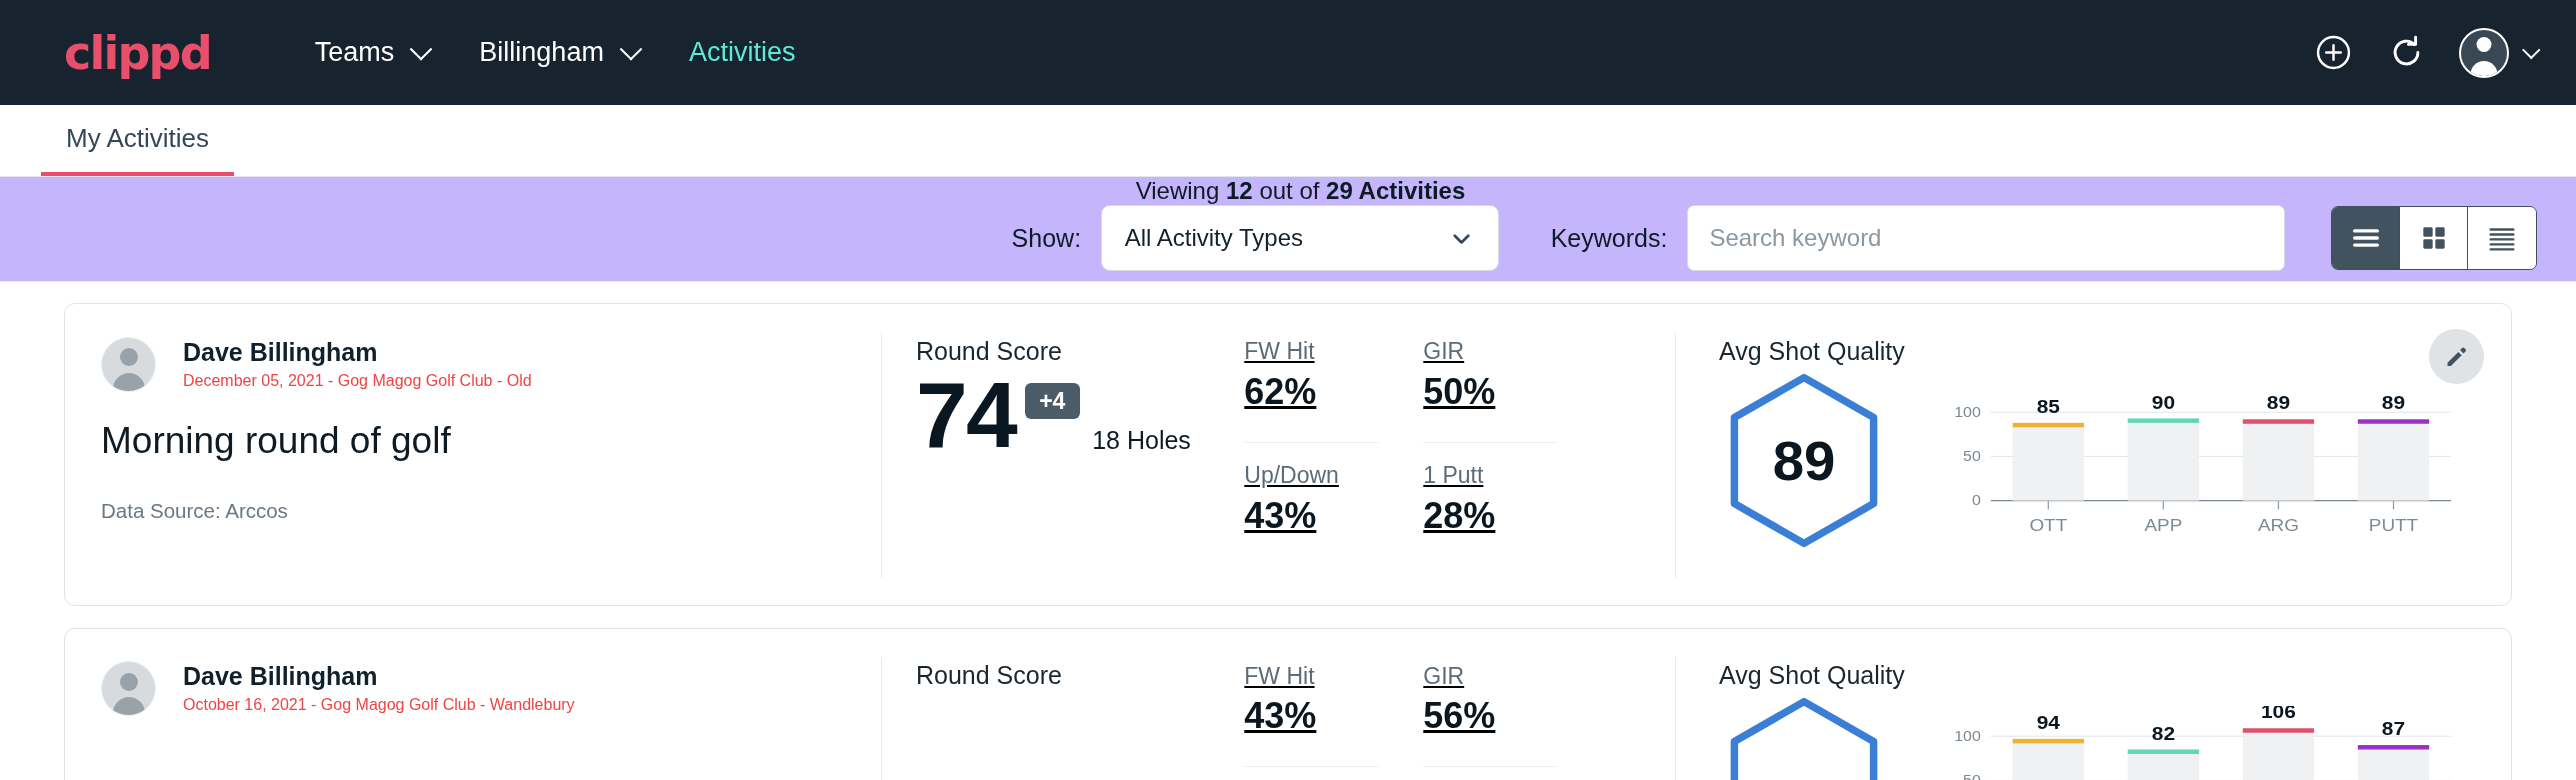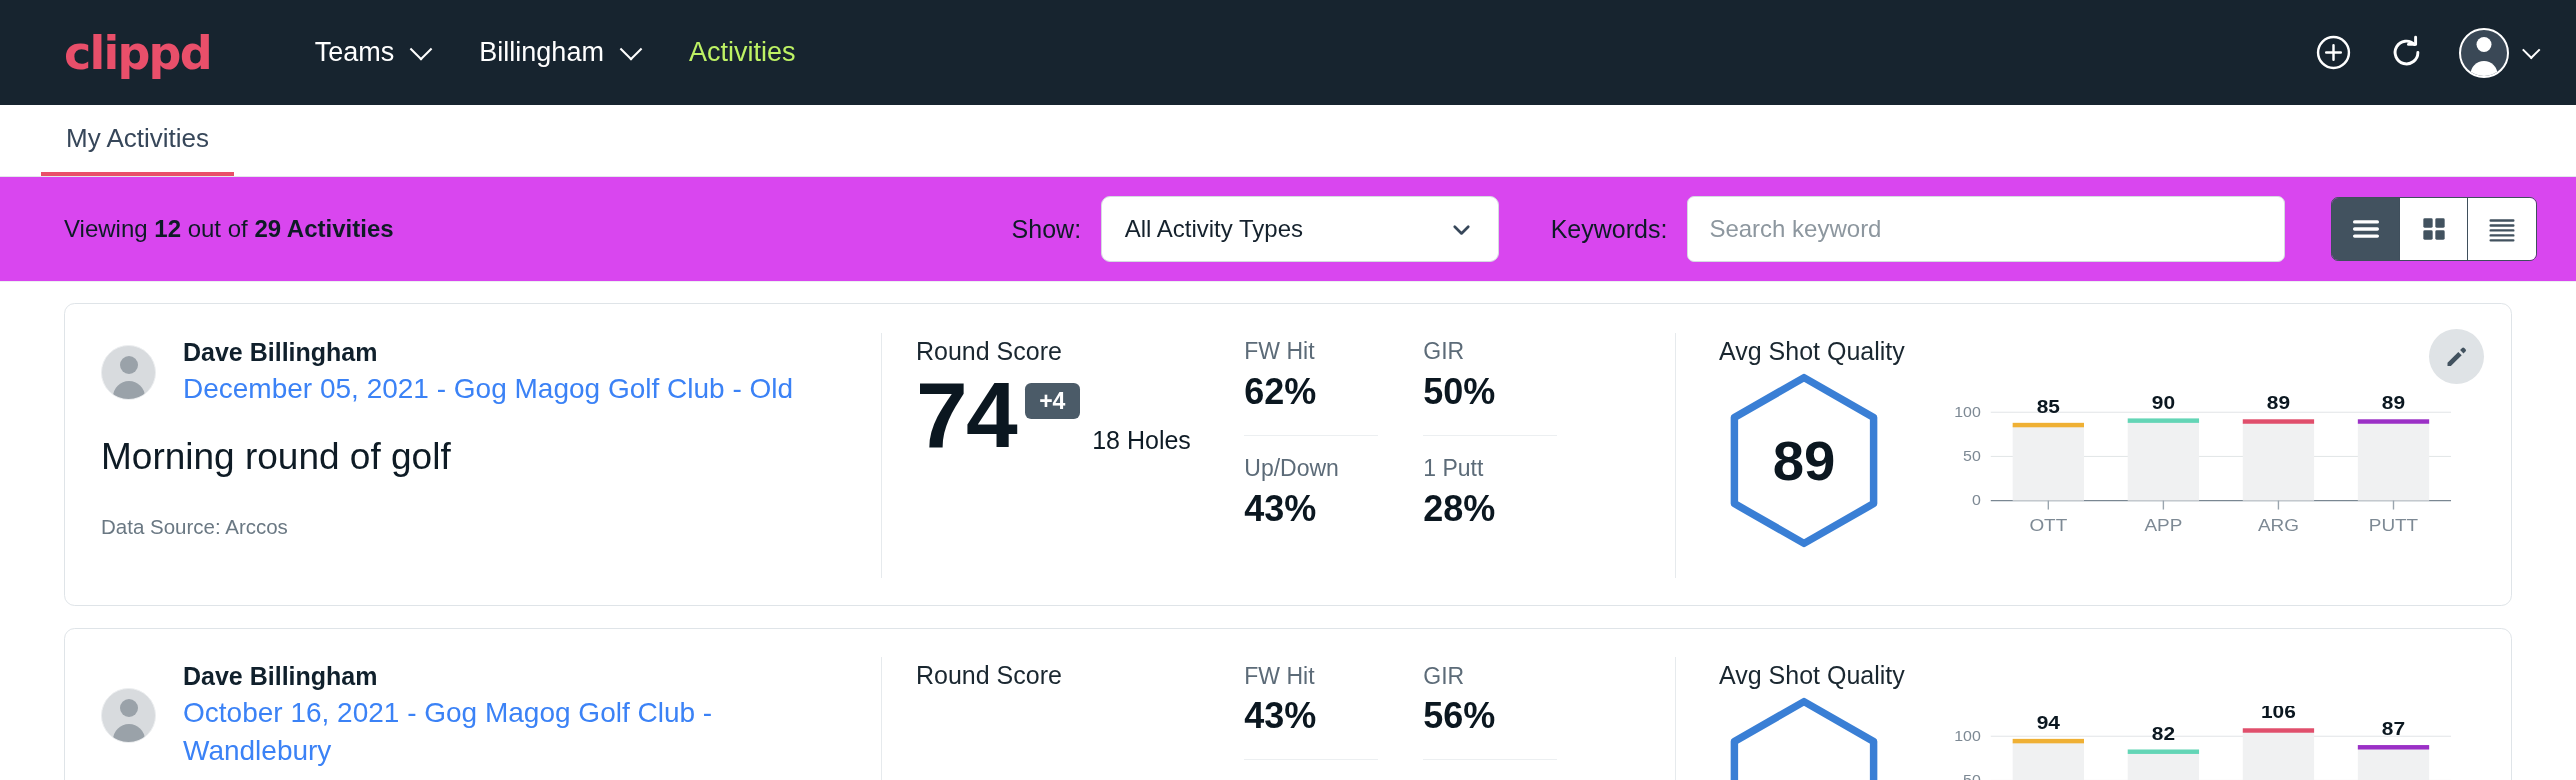--- a/index.html
+++ b/index.html
@@ -28,21 +28,21 @@
   }
   .nav { display: flex; align-items: center; gap: 0; }
   .nav-item {
     display: flex; align-items: center; gap: 19px;
     color: #ffffff;
     font-size: 27px;
     padding: 0 25px;
     cursor: pointer;
     white-space: nowrap;
   }
-  .nav-item.dim { color: #bef264; }
+  .nav-item.dim { color: #5eead4; }
   .chev {
     display: inline-block;
     width: 16px; height: 16px;
     border-right: 2.7px solid currentColor;
     border-bottom: 2.7px solid currentColor;
     transform: rotate(45deg) translate(-2.7px,-2.7px);
   }
   .header-right {
     margin-left: auto;
     display: flex; align-items: center; gap: 32px;
@@ -90,25 +90,26 @@
     color: #37475a;
     padding: 0 25px 18px 25px;
     border-bottom: 4.5px solid #e94f6a;
     cursor: pointer;
     white-space: nowrap;
   }
 
   
   .filterbar {
     height: 105px;
-    background: #d946ef;
+    background: #c4b5fd;
     display: flex;
     align-items: center;
     padding: 0 39px 0 64px;
     border-bottom: 0.9px solid #eceff1;
+    flex-direction: column;
   }
   .viewing {
     font-size: 24px;
     color: #0e1b25;
     white-space: nowrap;
   }
   .viewing b { font-weight: 700; }
   .filter-group {
     margin-left: auto;
     display: flex;
@@ -193,21 +194,21 @@
   }
   .avatar-card::before {
     content:''; position:absolute; top:10.7px; left:50%; transform:translateX(-50%);
     width:18px; height:18px; border-radius:50%; background:#9aa2a9;
   }
   .avatar-card::after {
     content:''; position:absolute; bottom:-3.6px; left:50%; transform:translateX(-50%);
     width:32px; height:21.4px; border-radius:16px 16px 0 0; background:#9aa2a9;
   }
   .pname { font-size: 25px; font-weight: 700; color: #10202c; line-height: 1.25; }
-  .pdate { font-size: 28px; color: #3b82f6; line-height: 1.35; margin-top: 1.8px; }
+  .pdate { font-size: 16px; color: #ef4444; line-height: 1.35; margin-top: 1.8px; }
   .ctitle { font-size: 37px; color: #0e1b25; margin-top: 28.6px; font-weight: 400; }
   .csrc { font-size: 20.5px; color: #6a7883; margin-top: 37px; }
 
   .col-score {
     width: 348px;
     padding: 3.6px 0 0 34px;
   }
   .seclabel { font-size: 25px; color: #1a2730; }
   .scorerow { display: flex; align-items: flex-end; margin-top: 3.6px; }
   .bignum {
@@ -227,21 +228,21 @@
   .col-stats {
     width: 446px;
     padding: 5.4px 0 0 14.3px;
     display: grid;
     grid-template-columns: 134px 134px;
     grid-template-rows: auto auto;
     column-gap: 45px;
     align-content: start;
     border-right: 0.9px solid #e6eaed;
   }
-  .stat { padding-bottom: 22px; }
+  .stat { padding-bottom: 29px; text-decoration: underline; }
   .stat.top { border-bottom: 1.8px solid #eceff1; margin-bottom: 19.6px; }
   .stat-l { font-size: 23px; color: #5c6b78; }
   .stat-v { font-size: 36px; font-weight: 700; color: #0b1720; margin-top: 5.4px; }
 
   .col-quality {
     flex: 1;
     padding: 3.6px 54px 0 43px;
     position: relative;
   }
   .hexwrap { display: flex; align-items: flex-start; margin-top: 5.4px; }

